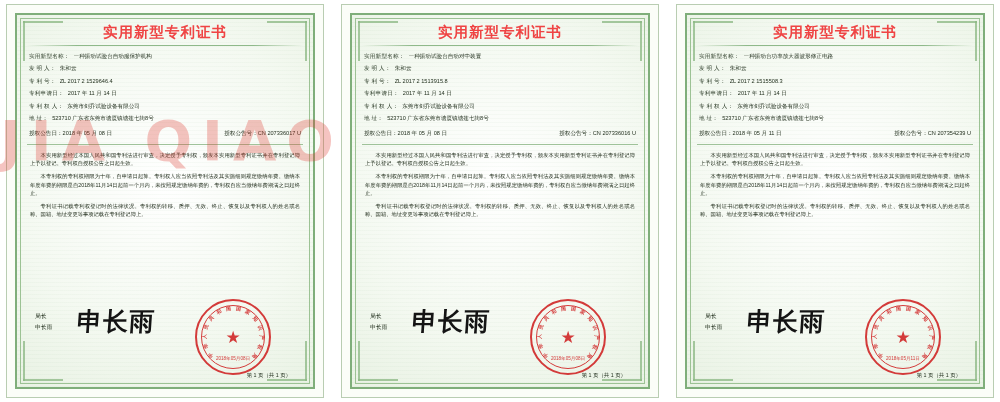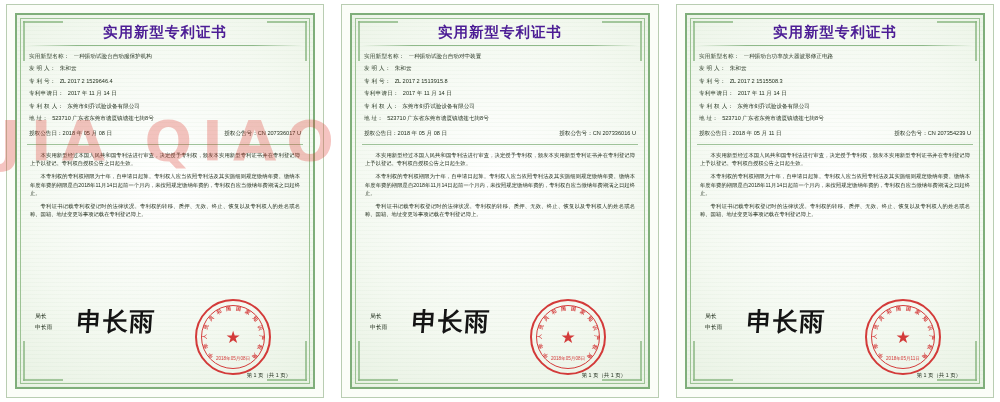--- a/index.html
+++ b/index.html
@@ -74,21 +74,21 @@
     top: 14px; left: 18px; right: 18px; bottom: 14px;
     display: flex;
     flex-direction: column;
   }
   .cert-title {
     text-align: center;
     font-family: "DejaVu Sans", "Liberation Sans", sans-serif;
     font-weight: bold;
     font-size: 14.5px;
     letter-spacing: 1px;
-    color: #4c1d95;
+    color: #ef4444;
     margin-top: 4px;
     margin-bottom: 3px;
   }
   .title-rule {
     height: 1px;
     background: linear-gradient(90deg, rgba(120,160,120,0) 0%, #8fb98a 18%, #8fb98a 82%, rgba(120,160,120,0) 100%);
     margin: 0 2px 7px 2px;
   }
   .fields {
     font-size: 5.6px;

